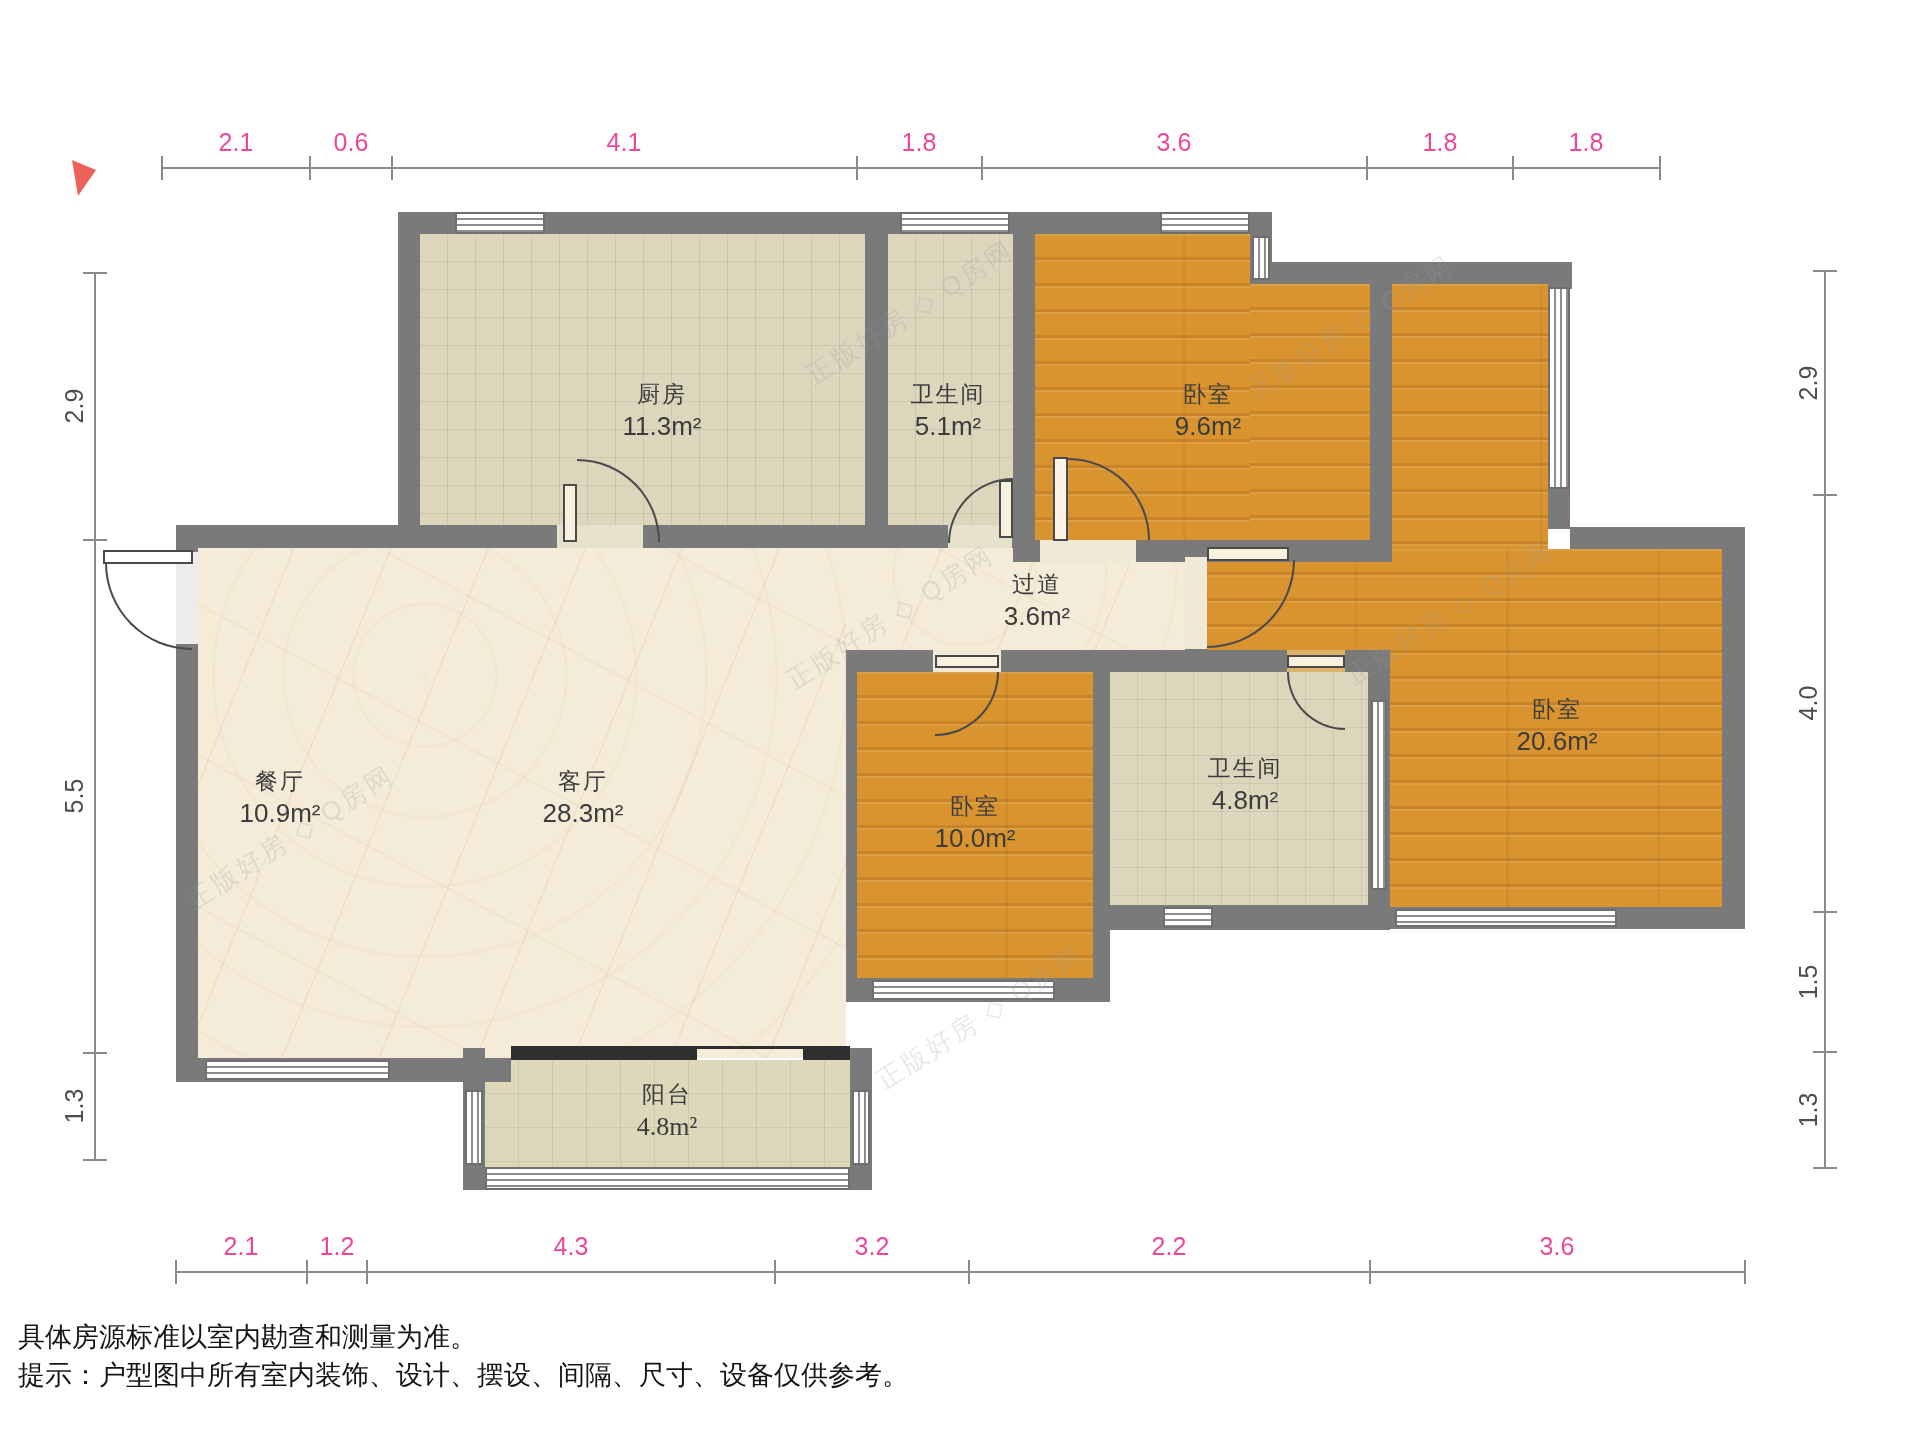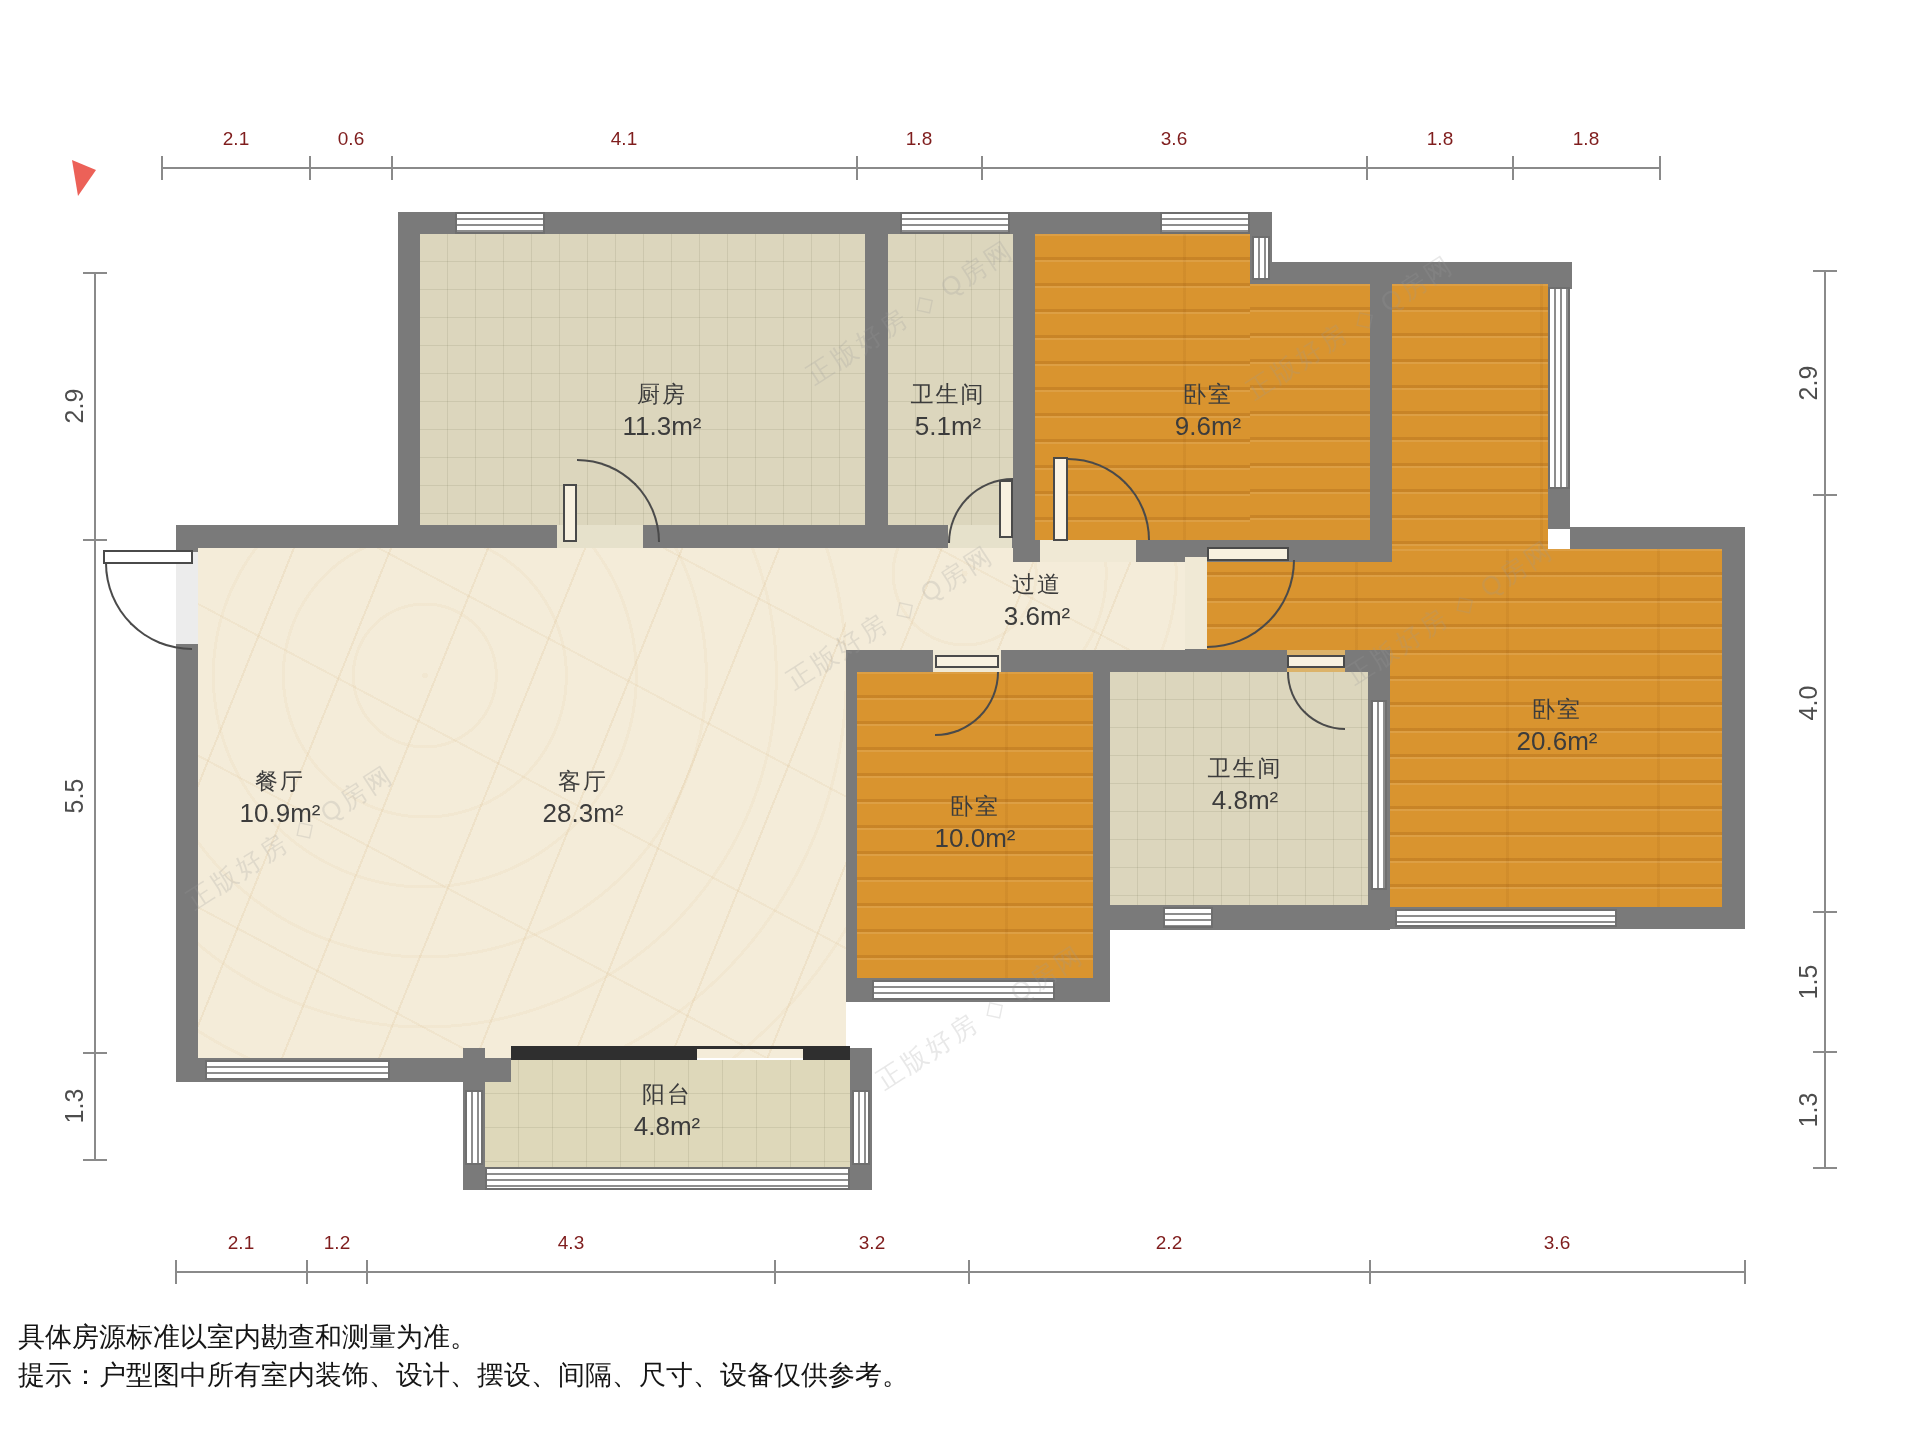--- a/index.html
+++ b/index.html
@@ -41,21 +41,21 @@
   .arc-bl{border-bottom:2px solid #4a4a4a;border-left:2px solid #4a4a4a;border-bottom-left-radius:100%;}
   .black-band{position:absolute;background:var(--band,#2f2f2f);}
   
   .roomlabel{position:absolute;transform:translateX(-50%);text-align:center;color:#3c3c3c;white-space:nowrap;}
   .roomlabel .rname{font-size:23px;line-height:33px;font-weight:500;letter-spacing:2px;}
   .roomlabel .rarea{font-size:26px;line-height:31px;font-weight:400;}
   
   .dimline{position:absolute;background:#8a8a8a;}
   .tick-v{position:absolute;width:2px;height:24px;background:#8a8a8a;}
   .tick-h{position:absolute;width:24px;height:2px;background:#8a8a8a;}
-  .dimlabel{position:absolute;font-size:19px;color:#7f1d1d;transform:translateX(-50%);white-space:nowrap;}
+  .dimlabel{position:absolute;font-size:25px;color:#ec4899;transform:translateX(-50%);white-space:nowrap;}
   .dimlabel-side{position:absolute;font-size:25px;color:#4d4d4d;transform:translate(-50%,-50%) rotate(-90deg);white-space:nowrap;}
   
   .notes{position:absolute;left:18px;top:1318px;color:#151515;font-size:27px;line-height:38px;font-weight:500;}
   .wm{position:absolute;transform:rotate(-33deg);color:#9a9a9a;opacity:.22;font-size:26px;
       letter-spacing:3px;white-space:nowrap;}
 </style>
 </head>
 <body>
 
 <div class="abs" style="left:0;top:0;width:1920px;height:1451px;">
@@ -198,21 +198,21 @@
     <div class="rarea">10.0m²</div>
   </div>
   <div class="roomlabel" style="left:1245px;top:752px;">
     <div class="rname">卫生间</div>
     <div class="rarea">4.8m²</div>
   </div>
   <div class="roomlabel" style="left:1557px;top:693px;">
     <div class="rname">卧室</div>
     <div class="rarea">20.6m²</div>
   </div>
-  <div class="roomlabel" style="left:667px;top:1078px;">
+  <div class="roomlabel" style="left:667px;top:1078px;font-family:Liberation Serif, serif;">
     <div class="rname">阳台</div>
     <div class="rarea">4.8m²</div>
   </div>
 
   <div class="wm" style="left:790px;top:295px;">
     <span>正版好房</span>
     <span>◇</span>
     <span>Q房网</span>
   </div>
   <div class="wm" style="left:1230px;top:310px;">

